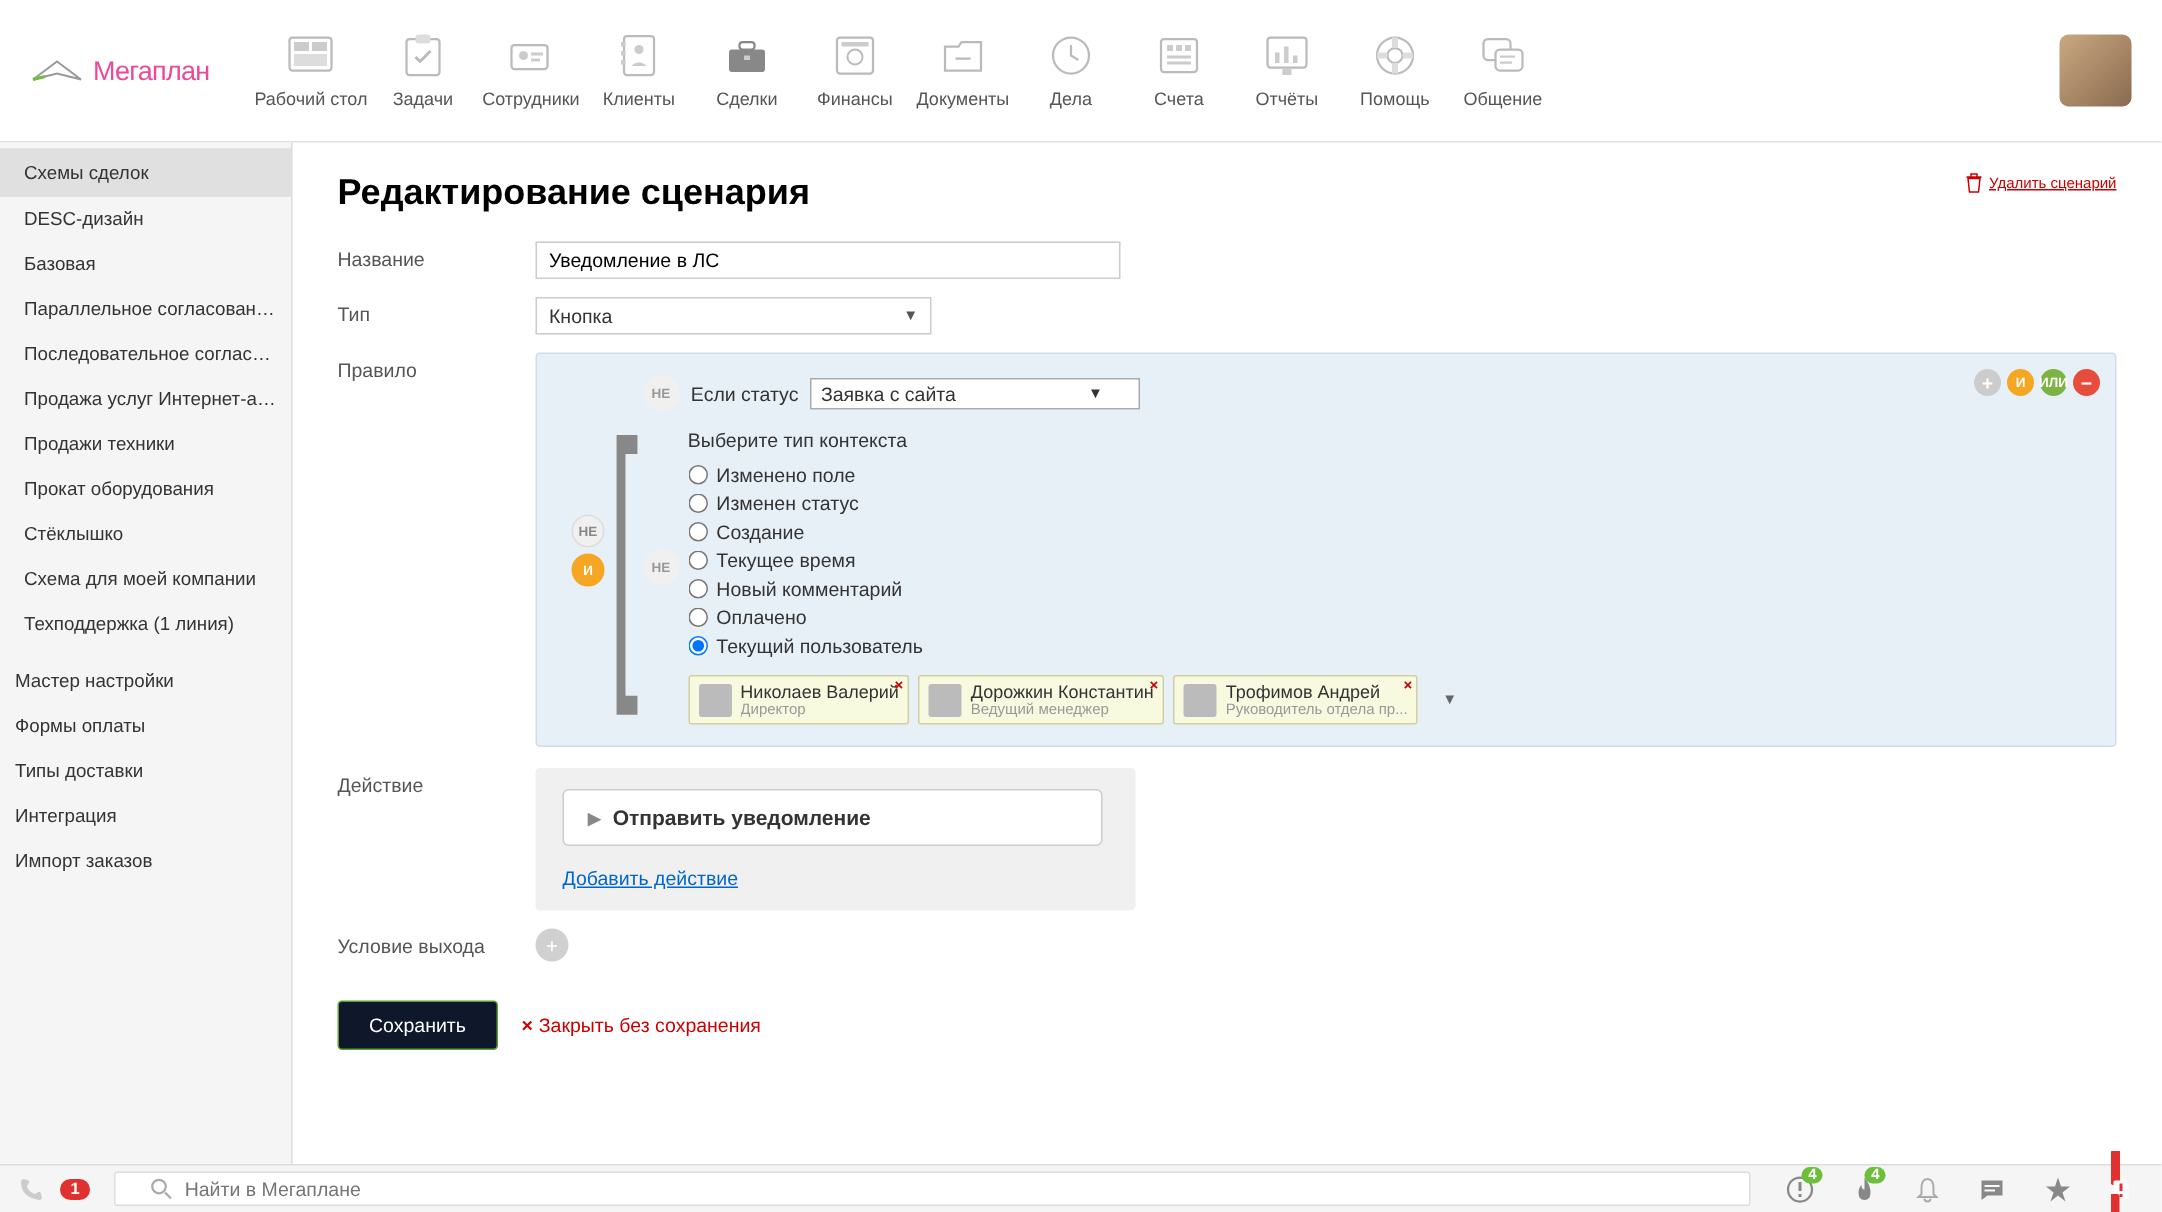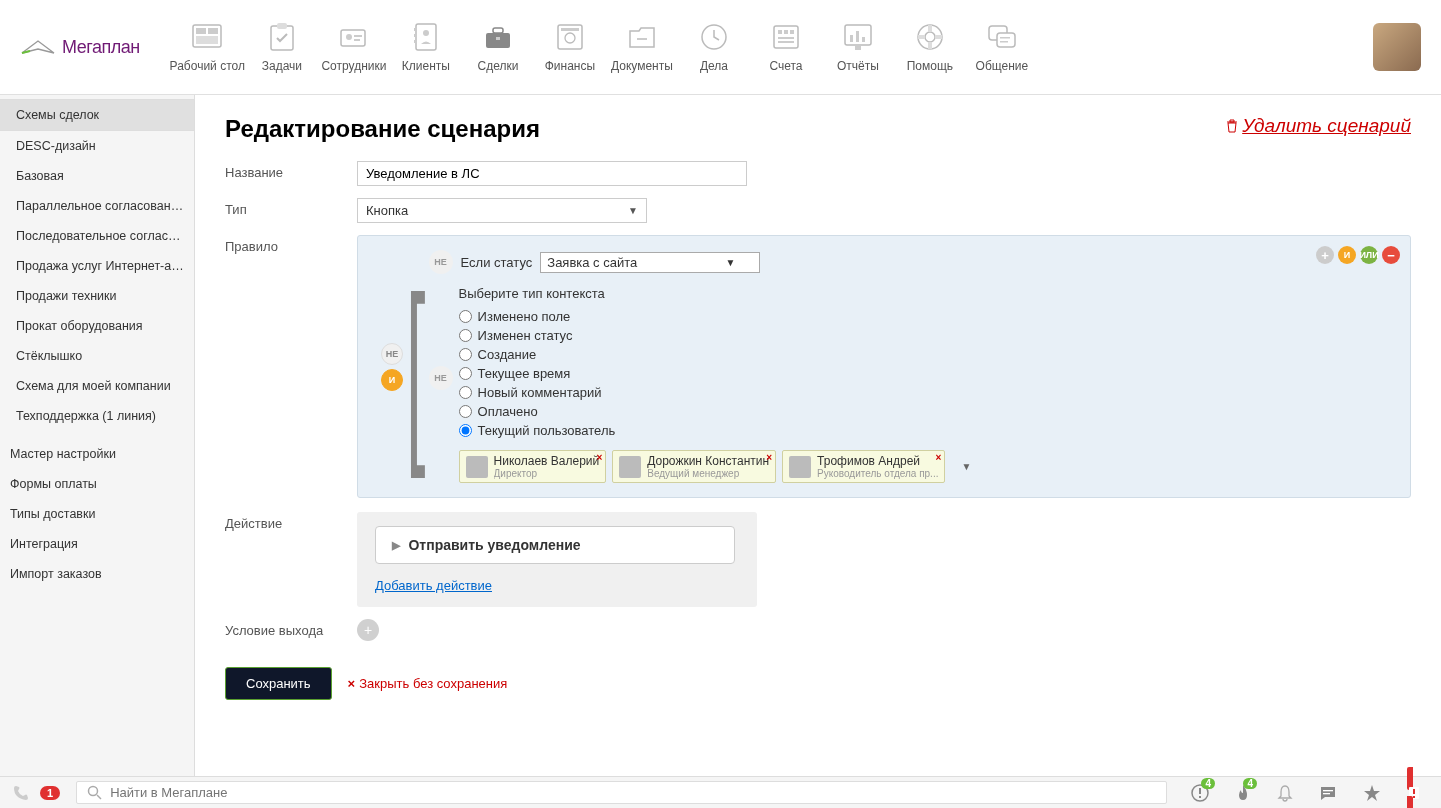--- a/index.html
+++ b/index.html
@@ -2,45 +2,45 @@
 <html><head>
 <meta charset="utf-8">
 <style>
 * { box-sizing: border-box; margin: 0; padding: 0; }
 body { font-family: Arial, Helvetica, sans-serif; font-size: 13px; color: #333; background: #fff; }
 
 
 .header { display: flex; align-items: center; padding: 10px 20px; border-bottom: 1px solid #e0e0e0; height: 95px; }
 .logo-wrap { display: flex; align-items: center; gap: 6px; margin-right: 30px; }
 .logo-icon { width: 36px; height: 20px; }
-.logo-text { font-size: 18px; font-weight: 300; color: #701a75; letter-spacing: -0.5px; }
+.logo-text { font-size: 18px; font-weight: 300; color: #ec4899; letter-spacing: -0.5px; }
 .nav { display: flex; gap: 2px; flex: 1; justify-content: flex-start; }
 .nav-item { display: flex; flex-direction: column; align-items: center; gap: 6px; cursor: pointer; min-width: 70px; }
 .nav-icon { width: 32px; height: 32px; display: flex; align-items: center; justify-content: center; }
 .nav-label { font-size: 12px; color: #555; }
 .avatar { width: 48px; height: 48px; border-radius: 6px; background: linear-gradient(135deg,#c9a880,#8a6a50); margin-left: auto; }
 
 
 .layout { display: flex; height: calc(100vh - 95px - 32px); }
 .sidebar { width: 195px; background: #f5f5f5; border-right: 1px solid #ddd; overflow-y: auto; padding-top: 4px; }
 .sidebar-item { padding: 8px 10px 8px 16px; font-size: 12.5px; color: #333; cursor: pointer; white-space: nowrap; overflow: hidden; text-overflow: ellipsis; }
 .sidebar-item.top-level { font-weight: 400; background: #ececec; border-top: 1px solid #ddd; border-bottom: 1px solid #ddd; }
 .sidebar-item.active { background: #e0e0e0; }
 .sidebar-item.plain { padding-left: 10px; }
 
 .main { flex: 1; padding: 20px 30px; overflow-y: auto; }
 .main-header { display: flex; justify-content: space-between; align-items: flex-start; margin-bottom: 18px; }
 .page-title { font-size: 24px; font-weight: bold; color: #000; }
-.delete-link { color: #cc0000; text-decoration: underline; font-size: 19px; display: flex; align-items: center; gap: 4px; cursor: pointer; font-style: italic; }
+.delete-link { color: #cc0000; text-decoration: underline; font-size: 10px; display: flex; align-items: center; gap: 4px; cursor: pointer; }
 .trash-icon { width: 12px; height: 14px; }
 
 .form-row { display: flex; margin-bottom: 12px; align-items: flex-start; }
 .form-label { width: 132px; font-size: 13px; color: #555; padding-top: 4px; }
 .text-input { width: 390px; padding: 4px 8px; border: 1px solid #ccc; font-size: 13px; }
-.select { width: 290px; padding: 4px 8px; border: 1px solid #ccc; font-size: 13px; background: #fff; cursor: pointer; display: flex; justify-content: space-between; align-items: center; }
+.select { width: 264px; padding: 4px 8px; border: 1px solid #ccc; font-size: 13px; background: #fff; cursor: pointer; display: flex; justify-content: space-between; align-items: center; }
 .select-arrow { font-size: 10px; color: #555; }
 
 .rule-block { flex: 1; background: #e8f0f7; border: 1px solid #d0dce6; border-radius: 3px; padding: 14px 18px; position: relative; }
 .rule-tools { position: absolute; top: 10px; right: 10px; display: flex; gap: 4px; align-items: center; }
 .pill { width: 18px; height: 18px; border-radius: 50%; display: flex; align-items: center; justify-content: center; font-size: 9px; font-weight: bold; color: #fff; cursor: pointer; }
 .pill.plus { background: #ccc; font-size: 13px; }
 .pill.and { background: #f5a623; }
 .pill.or { background: #7cb342; }
 .pill.minus { background: #e74c3c; font-size: 13px; }
 
@@ -76,21 +76,21 @@
 .plus-circle { width: 22px; height: 22px; border-radius: 50%; background: #d0d0d0; color: #fff; display: flex; align-items: center; justify-content: center; font-size: 14px; cursor: pointer; }
 
 .footer-actions { display: flex; align-items: center; gap: 16px; margin-top: 26px; }
 .btn-save { background: #0f172a; color: #fff; border: 1px solid #5aa030; padding: 8px 20px; font-size: 13px; border-radius: 3px; cursor: pointer; }
 .btn-cancel { color: #cc0000; font-size: 13px; cursor: pointer; display: flex; align-items: center; gap: 4px; }
 
 
 .bottom-bar { position: fixed; bottom: 0; left: 0; right: 0; height: 32px; background: #f5f5f5; border-top: 1px solid #ddd; display: flex; align-items: center; padding: 0 12px; gap: 10px; }
 .phone-icon { color: #bbb; }
 .badge-red { background: #e03030; color: #fff; border-radius: 10px; padding: 1px 7px; font-size: 11px; font-weight: bold; }
-.search-bar { flex: 1; display: flex; align-items: center; gap: 8px; background: #fff; border: 1px solid #ddd; border-radius: 2px; padding: 3px 10px; margin: 0 6px; }
+.search-bar { flex: 1; display: flex; align-items: center; gap: 8px; background: #fff; border: 1px solid #ddd; border-radius: 2px; padding: 3px 23px; margin: 0 6px; }
 .search-bar input { border: none; outline: none; flex: 1; font-size: 13px; color: #666; }
 .search-icon { color: #aaa; }
 .bb-icon { color: #888; cursor: pointer; position: relative; padding: 0 8px; }
 .bb-badge { position: absolute; top: -6px; right: 2px; background: #6bbf3b; color: #fff; border-radius: 8px; font-size: 10px; padding: 0 4px; font-weight: bold; }
 .bb-alert { background: #e03030; color: #fff; padding: 4px 6px; border-radius: 2px; }
 
 svg { display: block; }
 </style>
 </head>
 <body>

